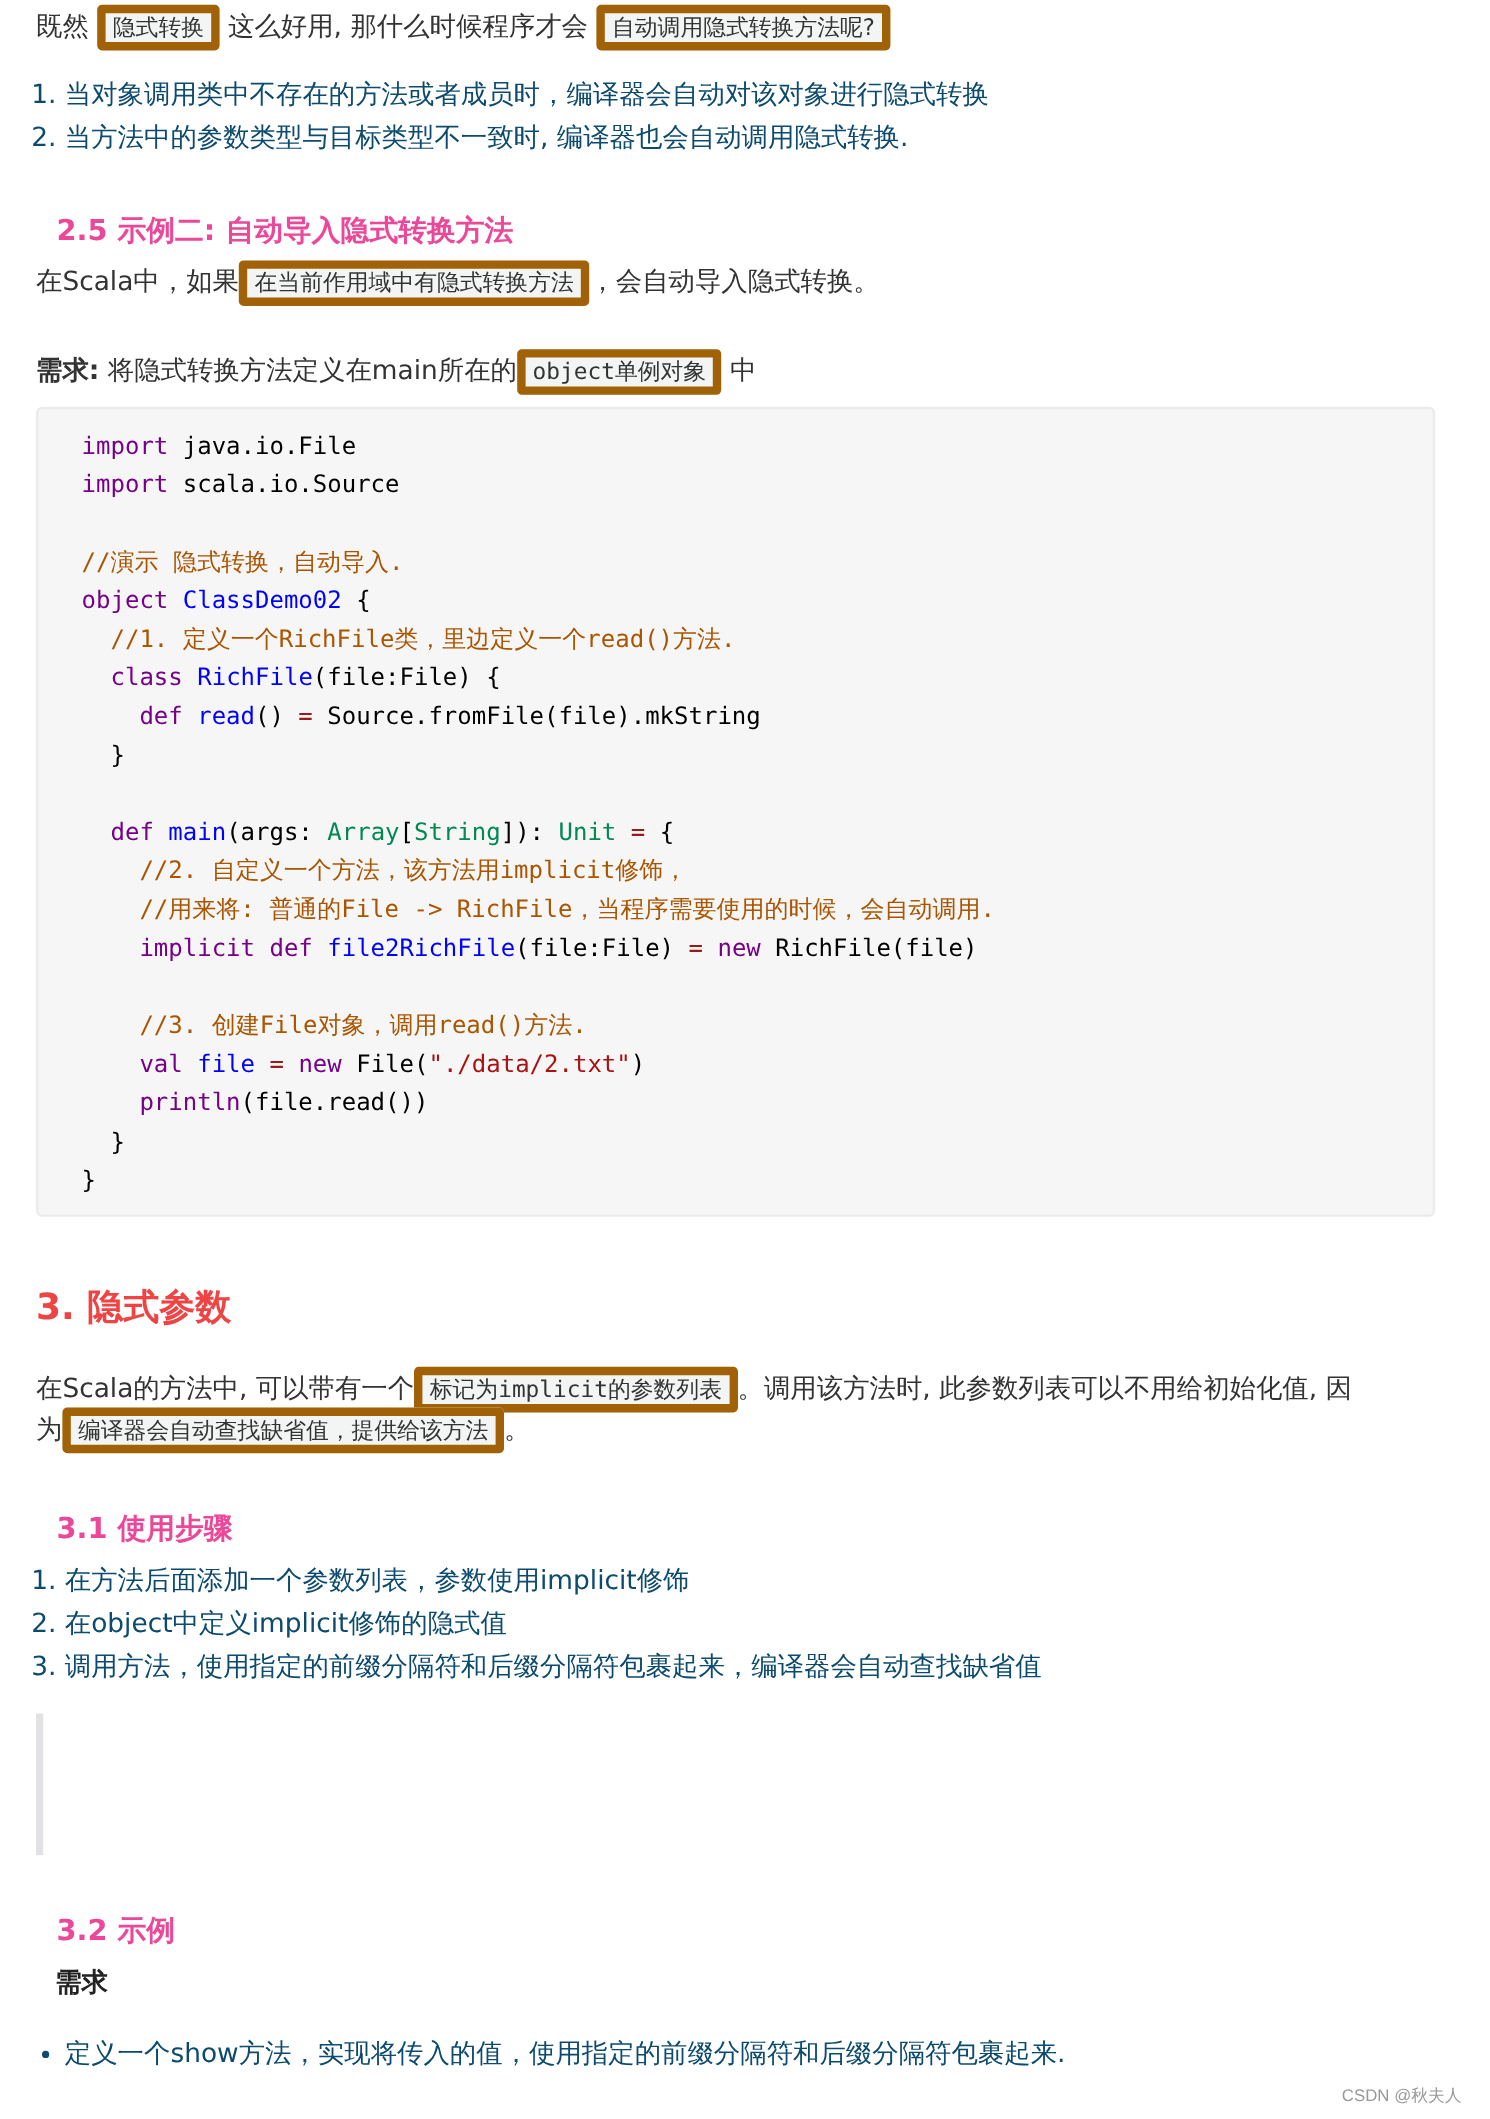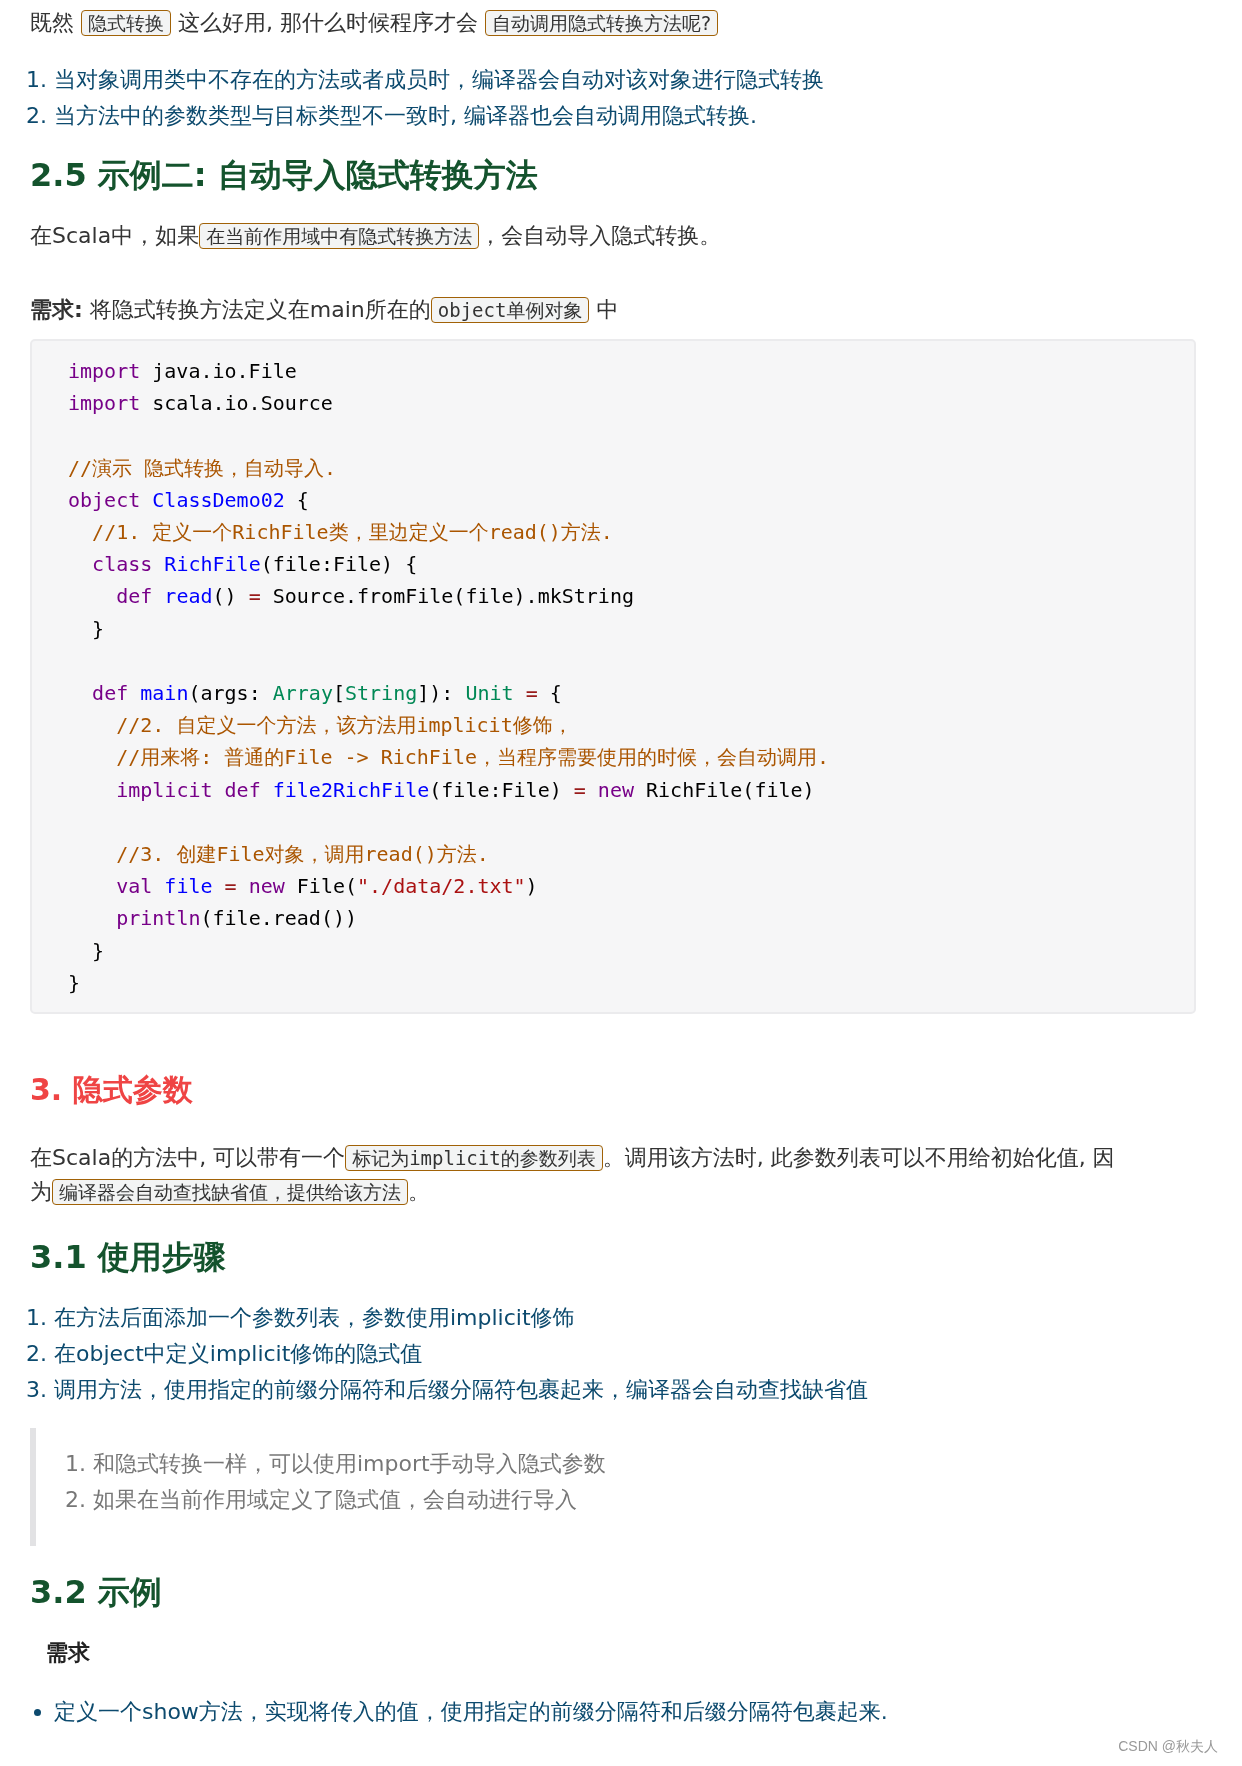--- a/index.html
+++ b/index.html
@@ -5,28 +5,28 @@
     html, body { margin: 0; padding: 0; background: #ffffff; }
     body {
       width: 1242px; height: 1766px; position: relative; overflow: hidden;
       font-family: "DejaVu Sans", "Liberation Sans", sans-serif;
       color: #333333;
     }
     .page { position: absolute; left: 30px; top: 0; width: 1170px; }
     .p { font-size: 22px; line-height: 34px; margin: 0; color: #333; }
     .ic {
       font-family: "DejaVu Sans Mono", "Liberation Mono", monospace;
-      font-size: 19px; background: #f3f4f4; border: 1px solid #a16207;
+      font-size: 19px; background: #f3f4f4; border: 7px solid #a16207;
       border-radius: 4px; padding: 1px 6px; color: #333; margin-top: 48px;
     }
     .ic.cjk { font-family: "DejaVu Sans", "Liberation Sans", sans-serif; }
     ol, ul { margin: 0; padding-left: 54px; }
     ol li, ul li { font-size: 22px; line-height: 36px; color: #0c4a6e; }
     h2 { font-size: 30px; font-weight: bold; margin: 0; color: #ef4444; line-height: 44px; }
-    h3 { font-size: 32px; font-weight: bold; margin: 0; color: #14532d; line-height: 40px; }
+    h3 { font-size: 24px; font-weight: bold; margin: 17px; color: #ec4899; line-height: 40px; }
     h4 { font-size: 22px; font-weight: bold; margin: 0; color: #222; line-height: 34px; }
     .code {
       position: absolute; left: 30px; width: 1166px; background: #f6f6f7;
       border: 2px solid #ebebed; border-radius: 5px; box-sizing: border-box;
       padding: 14px 0 0 36px;
     }
     .code pre {
       margin: 0; font-family: "DejaVu Sans Mono", "Liberation Mono", monospace;
       font-size: 20px; line-height: 32.2px; color: #000;
     }
@@ -112,24 +112,20 @@
   <h3 class="abs" style="top:1237px; left:0;">3.1 使用步骤</h3>
 
   <ol class="abs" style="top:1300px; left:0; padding-left:24px;">
     <li>在方法后面添加一个参数列表，参数使用implicit修饰</li>
     <li>在object中定义implicit修饰的隐式值</li>
     <li>调用方法，使用指定的前缀分隔符和后缀分隔符包裹起来，编译器会自动查找缺省值</li>
   </ol>
 </div>
 
 <div class="bq" style="top:1428px; height:118px;">
-  <ol style="margin-top:18px; padding-left:30px;">
-    <li>和隐式转换一样，可以使用import手动导入隐式参数</li>
-    <li>如果在当前作用域定义了隐式值，会自动进行导入</li>
-  </ol>
 </div>
 
 <div class="page">
 
   <h3 class="abs" style="top:1572px; left:0;">3.2 示例</h3>
 
   <h4 class="abs" style="top:1636px; left:16px;">需求</h4>
 
   <ul class="abs" style="top:1694px; left:0; padding-left:24px;">
     <li>定义一个show方法，实现将传入的值，使用指定的前缀分隔符和后缀分隔符包裹起来.</li>

